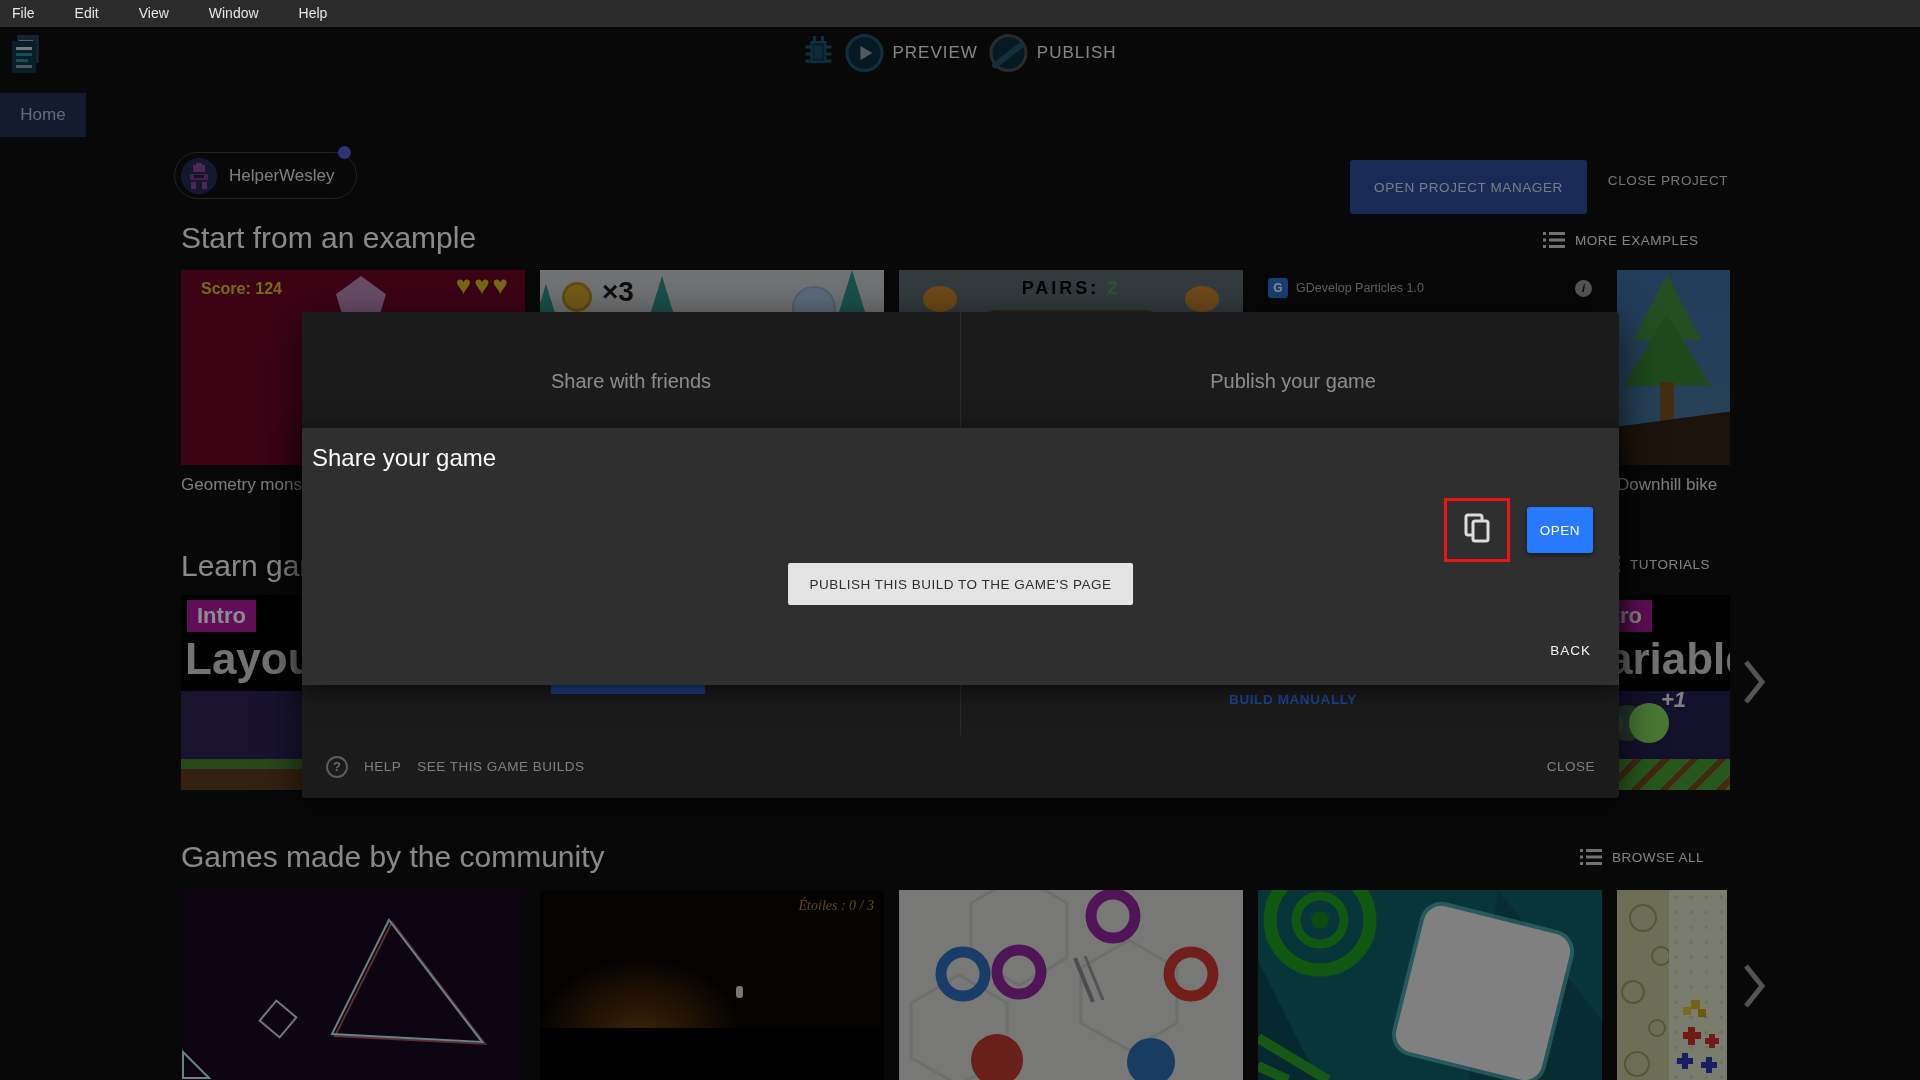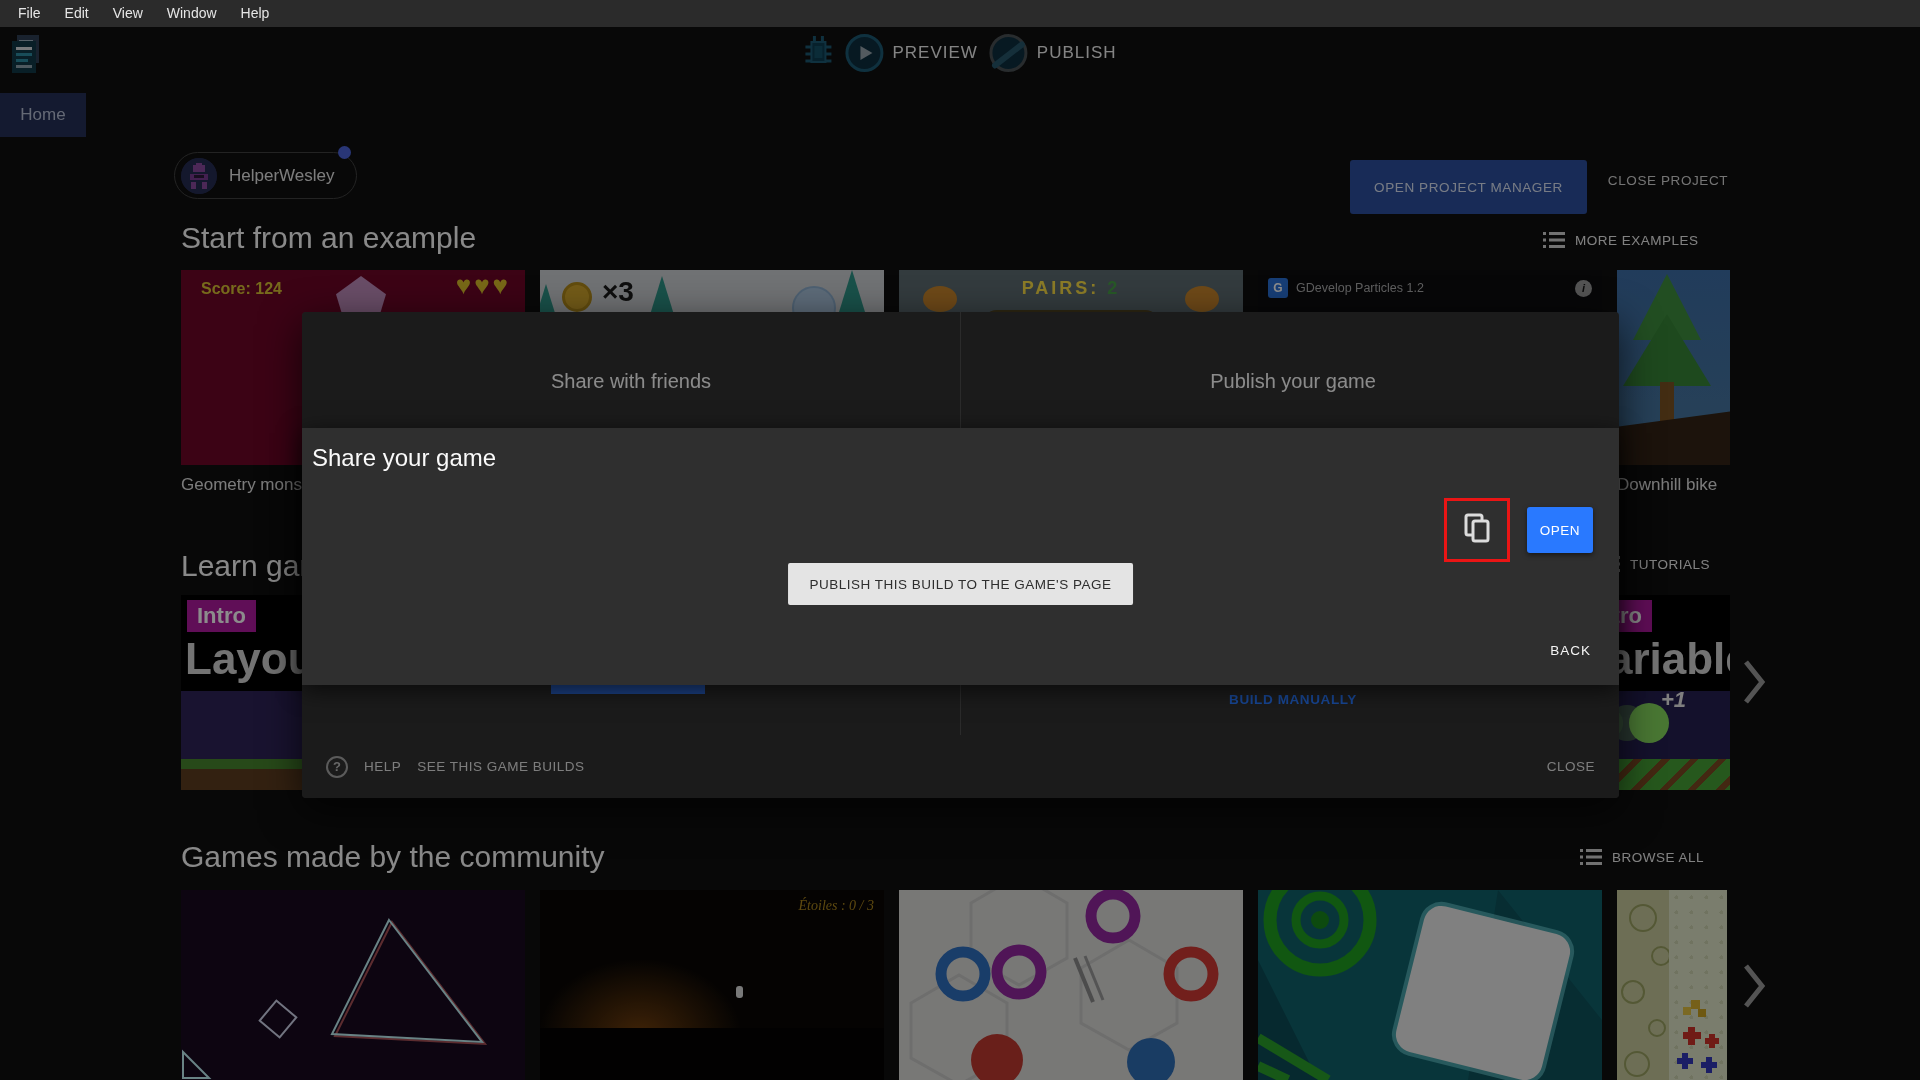--- a/index.html
+++ b/index.html
@@ -1,20 +1,20 @@
 <!DOCTYPE html>
 <html><head>
 <meta charset="utf-8">
 <style>
   html,body{margin:0;padding:0;background:#000;}
   #app{position:relative;width:1920px;height:1080px;background:#0f0f0f;overflow:hidden;
        font-family:"Liberation Sans",sans-serif;-webkit-font-smoothing:antialiased;}
   
   .menubar{position:absolute;left:0;top:0;width:1920px;height:27px;background:#2b2b2b;
-           display:flex;align-items:center;padding-left:6px;box-sizing:border-box;z-index:60;}
+           display:flex;align-items:center;box-sizing:border-box;z-index:60;gap:16px;}
   .menu-item{color:#e6e6e6;font-size:14px;padding:0 12px;line-height:27px;}
   
   .pm-icon{position:absolute;left:8px;top:33px;}
   .toolbar-center{position:absolute;left:50%;top:31px;transform:translateX(-50%);
                   display:flex;align-items:center;gap:12px;height:44px;}
   .tb-circle{width:38px;height:38px;border-radius:50%;background:#0d2f3f;border:3px solid #1c5a74;
              box-sizing:border-box;position:relative;flex-shrink:0;}
   .tb-circle .play{position:absolute;left:12px;top:9px;width:0;height:0;border-top:7px solid transparent;
              border-bottom:7px solid transparent;border-left:12px solid #97a4ad;}
   .tb-circle.globe{border-color:#4a5054;}
@@ -55,21 +55,21 @@
         border-bottom:84px solid #2f9488;}
   .coin{position:absolute;left:22px;top:12px;width:30px;height:30px;border-radius:50%;background:#d2a62c;
         border:3px solid #b28a1a;box-sizing:border-box;}
   .x3{position:absolute;left:62px;top:6px;color:#1b1b1b;font-size:28px;font-weight:bold;}
   .bluecircle{position:absolute;left:252px;top:16px;width:44px;height:44px;border-radius:50%;background:#a9c4dd;
         border:2px solid #8fb0cf;box-sizing:border-box;}
   
   .t-pairs{background:#5e6c71;}
   .pairs-line{position:absolute;left:0;top:8px;width:100%;text-align:center;font-weight:bold;
               font-size:18px;letter-spacing:3px;}
-  .pairs-label{color:#fde047;} .pairs-value{color:#48a048;margin-left:8px;}
+  .pairs-label{color:#000000;} .pairs-value{color:#48a048;margin-left:8px;}
   .fish{position:absolute;width:34px;height:26px;border-radius:50%;background:#c8862c;}
   .pairs-panel{position:absolute;left:50%;transform:translateX(-50%);top:40px;width:180px;height:60px;
               background:#6f5e36;border:3px solid #554724;border-radius:16px;box-sizing:border-box;}
   
   .t-particles{background:#0d0d10;}
   .p-header{display:flex;align-items:center;gap:8px;padding:8px 10px;}
   .p-logo{width:20px;height:20px;background:#2a72d8;border-radius:3px;color:#fff;font-size:12px;font-weight:bold;
           display:flex;align-items:center;justify-content:center;}
   .p-name{color:#adadad;font-size:12.5px;}
   .p-info{margin-left:auto;width:17px;height:17px;border-radius:50%;background:#9a9a9a;color:#151515;
@@ -255,21 +255,21 @@
         </div>
         <span class="fish" style="left:24px;top:16px"></span>
         <span class="fish" style="right:24px;top:16px"></span>
         <span class="pairs-panel"></span>
       </div>
     </div>
     <div class="card">
       <div class="thumb t-particles">
         <div class="p-header">
           <span class="p-logo">G</span>
-          <span class="p-name">GDevelop Particles 1.2</span>
+          <span class="p-name">GDevelop Particles 1.0</span>
           <span class="p-info">i</span>
         </div>
       </div>
     </div>
     <div class="card">
       <div class="thumb t-downhill">
         <span class="dh-tree1"></span>
         <span class="dh-tree2"></span>
         <span class="dh-trunk"></span>
 

